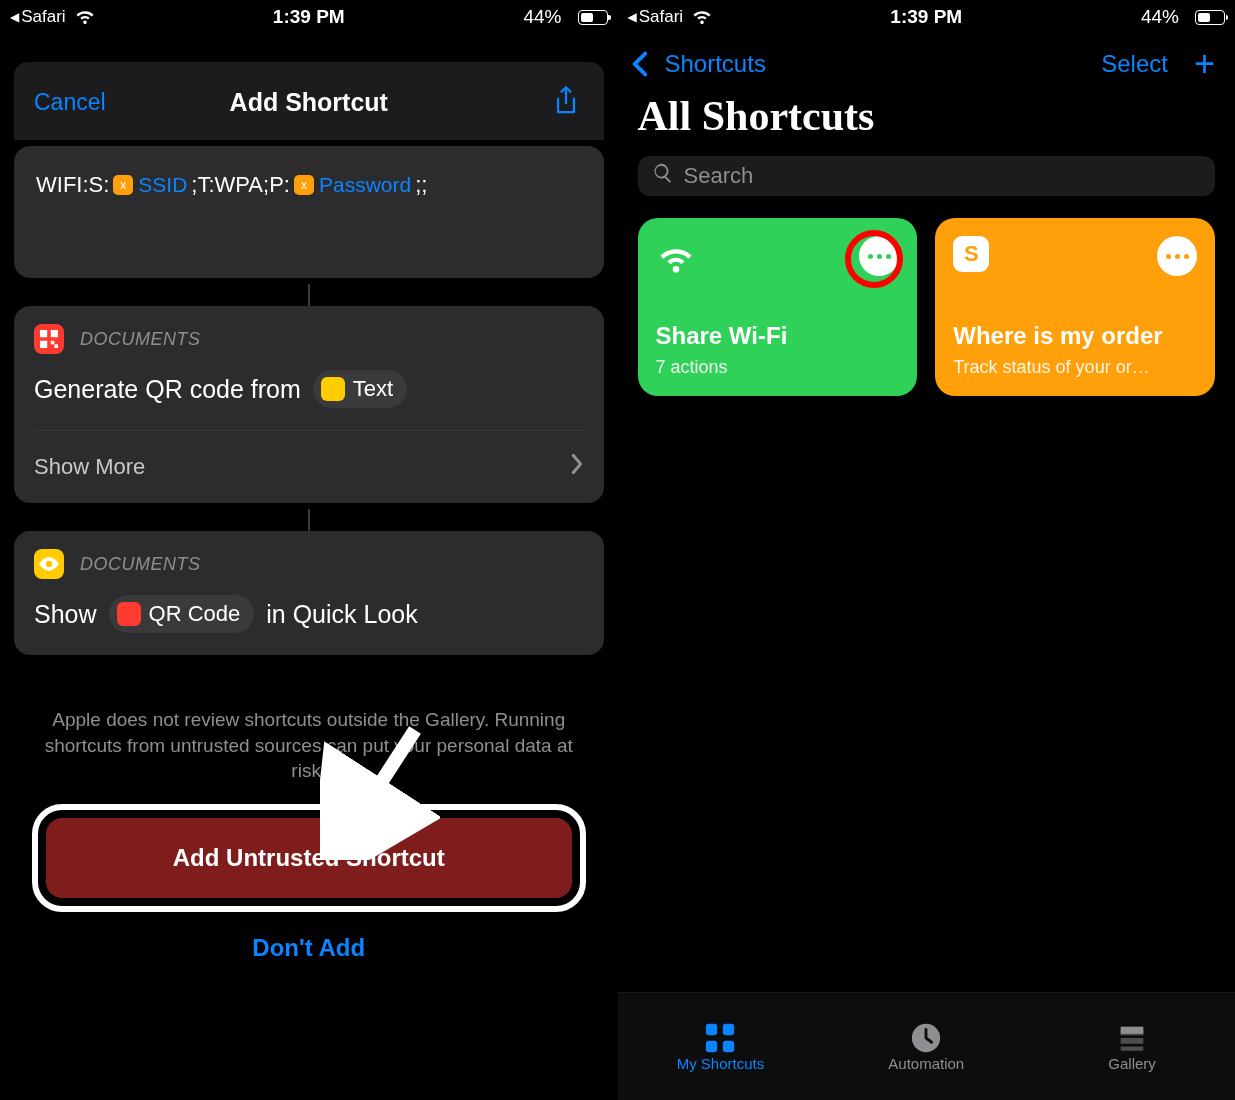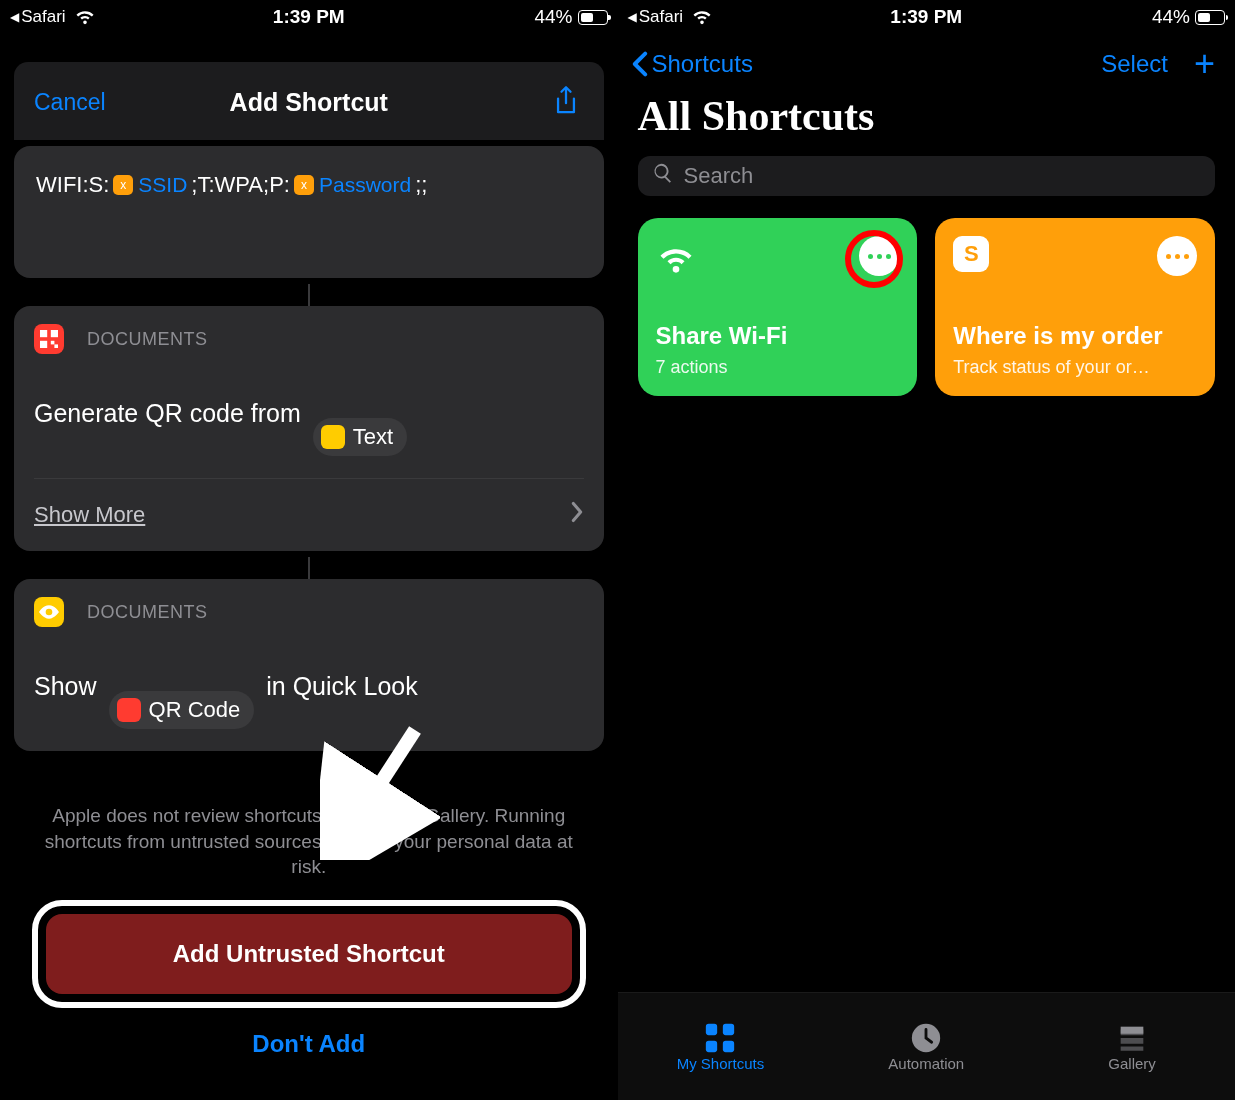--- a/index.html
+++ b/index.html
@@ -6,21 +6,21 @@
   body { background:#fff; width:1235px; height:1100px; display:flex; }
   .phone { flex:1; background:#000; color:#fff; position:relative; overflow:hidden; display:flex; flex-direction:column; }
   .phone + .phone { margin-left:0; }
 
   
   .status-bar { height:34px; display:flex; align-items:center; justify-content:space-between; padding:0 10px; font-size:19px; font-weight:500; color:#fff; }
   .sb-left, .sb-right { display:flex; align-items:center; gap:8px; }
   .sb-return { font-size:17px; display:flex; align-items:center; gap:2px; }
   .sb-return::before { content:"◀"; font-size:12px; }
   .sb-time { position:absolute; left:50%; transform:translateX(-50%); font-weight:600; }
-  .battery { display:flex; align-items:center; gap:5px; }
+  .battery { display:flex; align-items:center; gap:16px; }
   .batt-body { width:30px; height:15px; border:1.5px solid #fff; border-radius:4px; position:relative; display:flex; align-items:center; }
   .batt-body::after { content:""; position:absolute; right:-4px; top:4px; width:2.5px; height:5px; background:#fff; border-radius:0 2px 2px 0;}
   .batt-fill { height:9px; background:#fff; border-radius:2px; margin-left:2px; }
   .wifi-ico svg { width:22px; height:22px; }
 
   
   .modal { margin:28px 14px 0 14px; background:#1c1c1e; border-radius:14px 14px 0 0; padding:0; flex:0 0 auto;}
   .modal-header { display:flex; align-items:center; justify-content:space-between; padding:22px 20px 20px 20px; }
   .modal-title { font-size:25px; font-weight:600; position:absolute; left:50%; transform:translateX(-50%);}
   .modal-cancel { color:#0a84ff; font-size:23px; }
@@ -29,44 +29,44 @@
   .left-scroll { position:absolute; top:146px; left:14px; right:14px; bottom:0; overflow:hidden;}
   .card { background:#2c2c2e; border-radius:16px; margin-bottom:6px; }
   .wifi-row { font-size:22px; display:flex; align-items:center; flex-wrap:wrap; gap:4px; height:132px; align-content:flex-start; padding:26px 22px;}
   .var-chip { display:inline-flex; align-items:center; gap:5px; color:#0a84ff; font-size:21px; }
   .chip-ico { width:20px; height:20px; background:#ff9f0a; border-radius:5px; display:inline-flex; align-items:center; justify-content:center; font-size:12px; color:#fff; }
 
   .connector { height:22px; display:flex; justify-content:center;}
   .connector::before { content:""; width:2px; height:22px; background:#3a3a3c;}
 
   .section-label { font-size:18px; color:#8e8e93; letter-spacing:0.5px; }
-  .section-head { display:flex; align-items:center; gap:23px; padding:18px 20px 0 20px; }
+  .section-head { display:flex; align-items:center; gap:16px; padding:18px 20px 0 20px;font-style:italic; }
   .section-ico { width:30px; height:30px; border-radius:8px; display:flex; align-items:center; justify-content:center; }
   .section-ico.qr { background:#ff3b30; }
   .section-ico.eye { background:#ffcc00; }
   .gen-row { padding:16px 20px 22px 20px; font-size:25px; display:flex; align-items:center; gap:12px; flex-wrap:wrap;}
-  .pill { background:#3a3a3c; padding:6px 14px 6px 8px; border-radius:20px; display:inline-flex; align-items:center; gap:8px; font-size:22px;margin-top:48px;}
+  .pill { background:#3a3a3c; padding:6px 14px 6px 8px; border-radius:20px; display:inline-flex; align-items:center; gap:8px; font-size:22px;}
   .pill .pi { width:24px; height:24px; border-radius:6px; }
   .pi.yellow{background:#ffcc00;}
   .pi.red{background:#ff3b30;}
   .divider { height:1px; background:#3a3a3c; margin:0 20px; }
-  .show-more { padding:22px 20px; display:flex; align-items:center; justify-content:space-between; font-size:22px; color:#c7c7cc;text-decoration:underline;}
+  .show-more { padding:22px 20px; display:flex; align-items:center; justify-content:space-between; font-size:22px; color:#c7c7cc;}
   .chev { color:#8e8e93; }
 
   .warn { margin-top:52px; padding:0 28px; text-align:center; color:#8e8e93; font-size:19px; line-height:1.35;}
   .cta-wrap { margin:20px 18px 0 18px; border:6px solid #fff; border-radius:30px; padding:8px;}
   .cta { background:#7f1d1d; color:#fff; font-size:24px; font-weight:600; text-align:center; padding:26px 1px; border-radius:16px;}
   .dont-add { color:#0a84ff; font-size:24px; font-weight:600; text-align:center; margin-top:22px;}
 
   .arrow-white { position:absolute; left:320px; top:720px; pointer-events:none;}
   .arrow-white svg { width:120px; height:140px; }
 
   
   .nav-row { display:flex; align-items:center; justify-content:space-between; padding:16px 20px 10px 14px;}
-  .nav-back { display:flex; align-items:center; color:#0a84ff; font-size:24px; gap:4px;}
+  .nav-back { display:flex; align-items:center; color:#0a84ff; font-size:24px; gap:17px;}
   .nav-right { display:flex; align-items:center; gap:26px; color:#0a84ff; font-size:24px;}
   .plus { font-size:36px; font-weight:400; line-height:0.6;}
   .title-big { font-size:42px; font-weight:700; padding:4px 20px 16px 20px;font-family:Liberation Serif, serif;}
   .search-bar { margin:0 20px; background:#1c1c1e; border-radius:12px; height:40px; display:flex; align-items:center; gap:10px; padding:0 14px; color:#8e8e93; font-size:22px;}
   .search-ico svg{width:22px;height:22px;fill:#8e8e93;}
 
   .tiles { display:flex; gap:18px; padding:22px 20px; }
   .tile { flex:1; border-radius:20px; padding:18px; height:178px; position:relative; color:#fff;}
   .tile.green{ background:#30d158; }
   .tile.orange{ background:#ff9f0a; }

